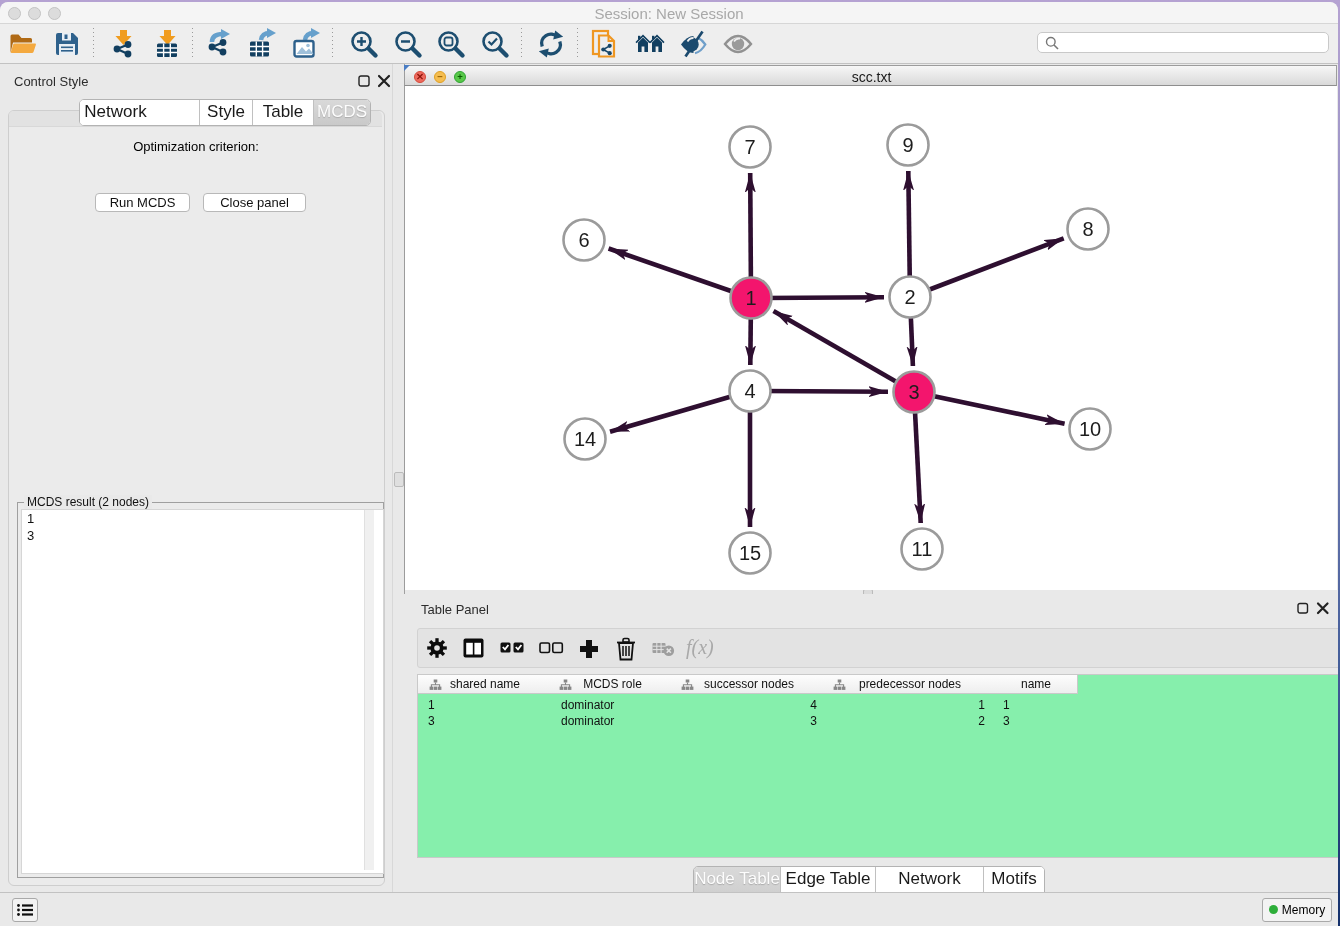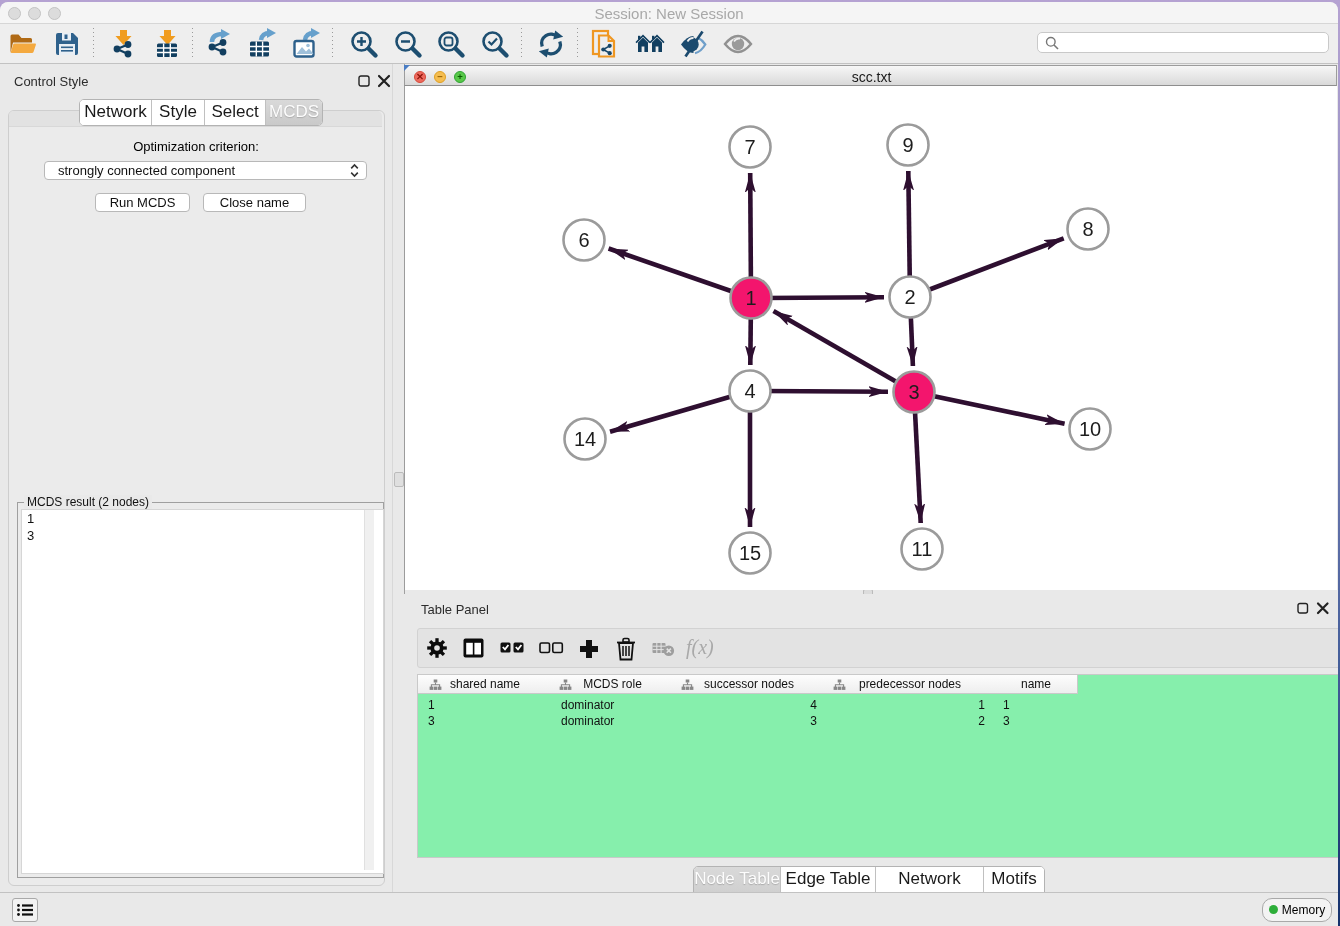--- a/index.html
+++ b/index.html
@@ -46,21 +46,21 @@
 #tp{left:404px;top:592px;width:934px;height:298px;background:#e9e9e9;}
 #tptitle{left:17px;top:8px;font-size:13px;color:#2c2c2c;}
 #tptb{left:13px;top:34px;width:1319px;height:40px;background:#e3e3e3;border:1px solid #d2d2d2;border-radius:3px;box-sizing:border-box;}
 #ttable{left:13px;top:80px;width:915px;height:182px;background:#86efac;border:1px solid #c9c9c9;overflow:hidden;padding-left:32px;}
 .th{position:absolute;top:0;height:18px;background:linear-gradient(#fdfdfd,#eee);border-right:1px solid #c9c9c9;border-bottom:1px solid #c9c9c9;font-size:12px;color:#111;text-align:center;line-height:18px;}
 .td{position:absolute;font-size:12px;color:#111;height:16px;line-height:16px;}
 
 
 #status{left:0;top:890px;width:1338px;height:34px;background:#e9e9e9;border-top:1px solid #c2c2c2;}
 #listbtn{left:12px;top:5px;width:24px;height:22px;background:#f3f3f3;border:1px solid #a9a9a9;border-radius:3px;}
-#membtn{left:1262px;top:5px;width:68px;height:22px;background:#f3f3f3;border:1px solid #a9a9a9;border-radius:10px;font-size:12px;color:#000;text-align:center;line-height:22px;}
+#membtn{left:1262px;top:5px;width:68px;height:22px;background:#f3f3f3;border:1px solid #a9a9a9;border-radius:3px;font-size:12px;color:#000;text-align:center;line-height:22px;}
 svg{position:absolute;overflow:visible;}
 </style>
 </head>
 <body>
 <div id="win" class="abs">
   <div id="titlebar" class="abs">
     <div class="tl" style="left:8px;"></div>
     <div class="tl" style="left:28px;"></div>
     <div class="tl" style="left:48px;"></div>
     <div id="wtitle">Session: New Session</div>
@@ -184,33 +184,27 @@
   <div id="cp" class="abs">
     <div id="cptitle" class="abs">Control Style</div>
     <svg class="abs" style="left:358px;top:11px;" width="32" height="12" viewBox="0 0 32 12">
       <rect x="1" y="1" width="10" height="10" rx="2" fill="none" stroke="#222" stroke-width="1.4"></rect>
       <path d="M21 1 L31 11 M31 1 L21 11" stroke="#222" stroke-width="2.2" stroke-linecap="round"></path>
     </svg>
     <div id="cpbox" class="abs"></div>
     <div id="cpstrip" class="abs"></div>
     <div class="tabs" style="left:79px;top:35px;">
       <div class="tab" style="width:71px;">Network</div>
-      <div class="tab" style="width:52px;">Style</div>
-      <div class="tab" style="width:60px;">Select</div>
+      <div class="tab" style="width:52px;margin-left:48px;">Style</div>
+      <div class="tab" style="width:60px;">Table</div>
       <div class="tab act" style="width:56px;">MCDS</div>
     </div>
     <div id="octext" class="abs">Optimization criterion:</div>
-    <div id="combo" class="abs">strongly connected component
-      <svg style="right:7px;top:2px;" width="9" height="13" viewBox="0 0 9 13">
-        <path d="M1.2 4.4 L4.5 1 L7.8 4.4" fill="none" stroke="#333" stroke-width="1.6"></path>
-        <path d="M1.2 8.6 L4.5 12 L7.8 8.6" fill="none" stroke="#333" stroke-width="1.6"></path>
-      </svg>
-    </div>
     <div class="btn" style="left:95px;top:129px;width:93px;">Run MCDS</div>
-    <div class="btn" style="left:203px;top:129px;width:101px;">Close name</div>
+    <div class="btn" style="left:203px;top:129px;width:101px;">Close panel</div>
     <div id="grp" class="abs"></div>
     <div id="grplab" class="abs">MCDS result (2 nodes)</div>
     <div id="grpinner" class="abs">1<br>3</div>
     <div id="grpscroll" class="abs"></div>
   </div>
   <div id="vsplit" class="abs"></div>
   <div id="vhandle" class="abs"></div>
   <div class="abs" style="left:863px;top:587px;width:8px;height:6px;background:#dcdcdc;border:1px solid #bbb;border-radius:2px;"></div>
 
   <div id="net" class="abs">

